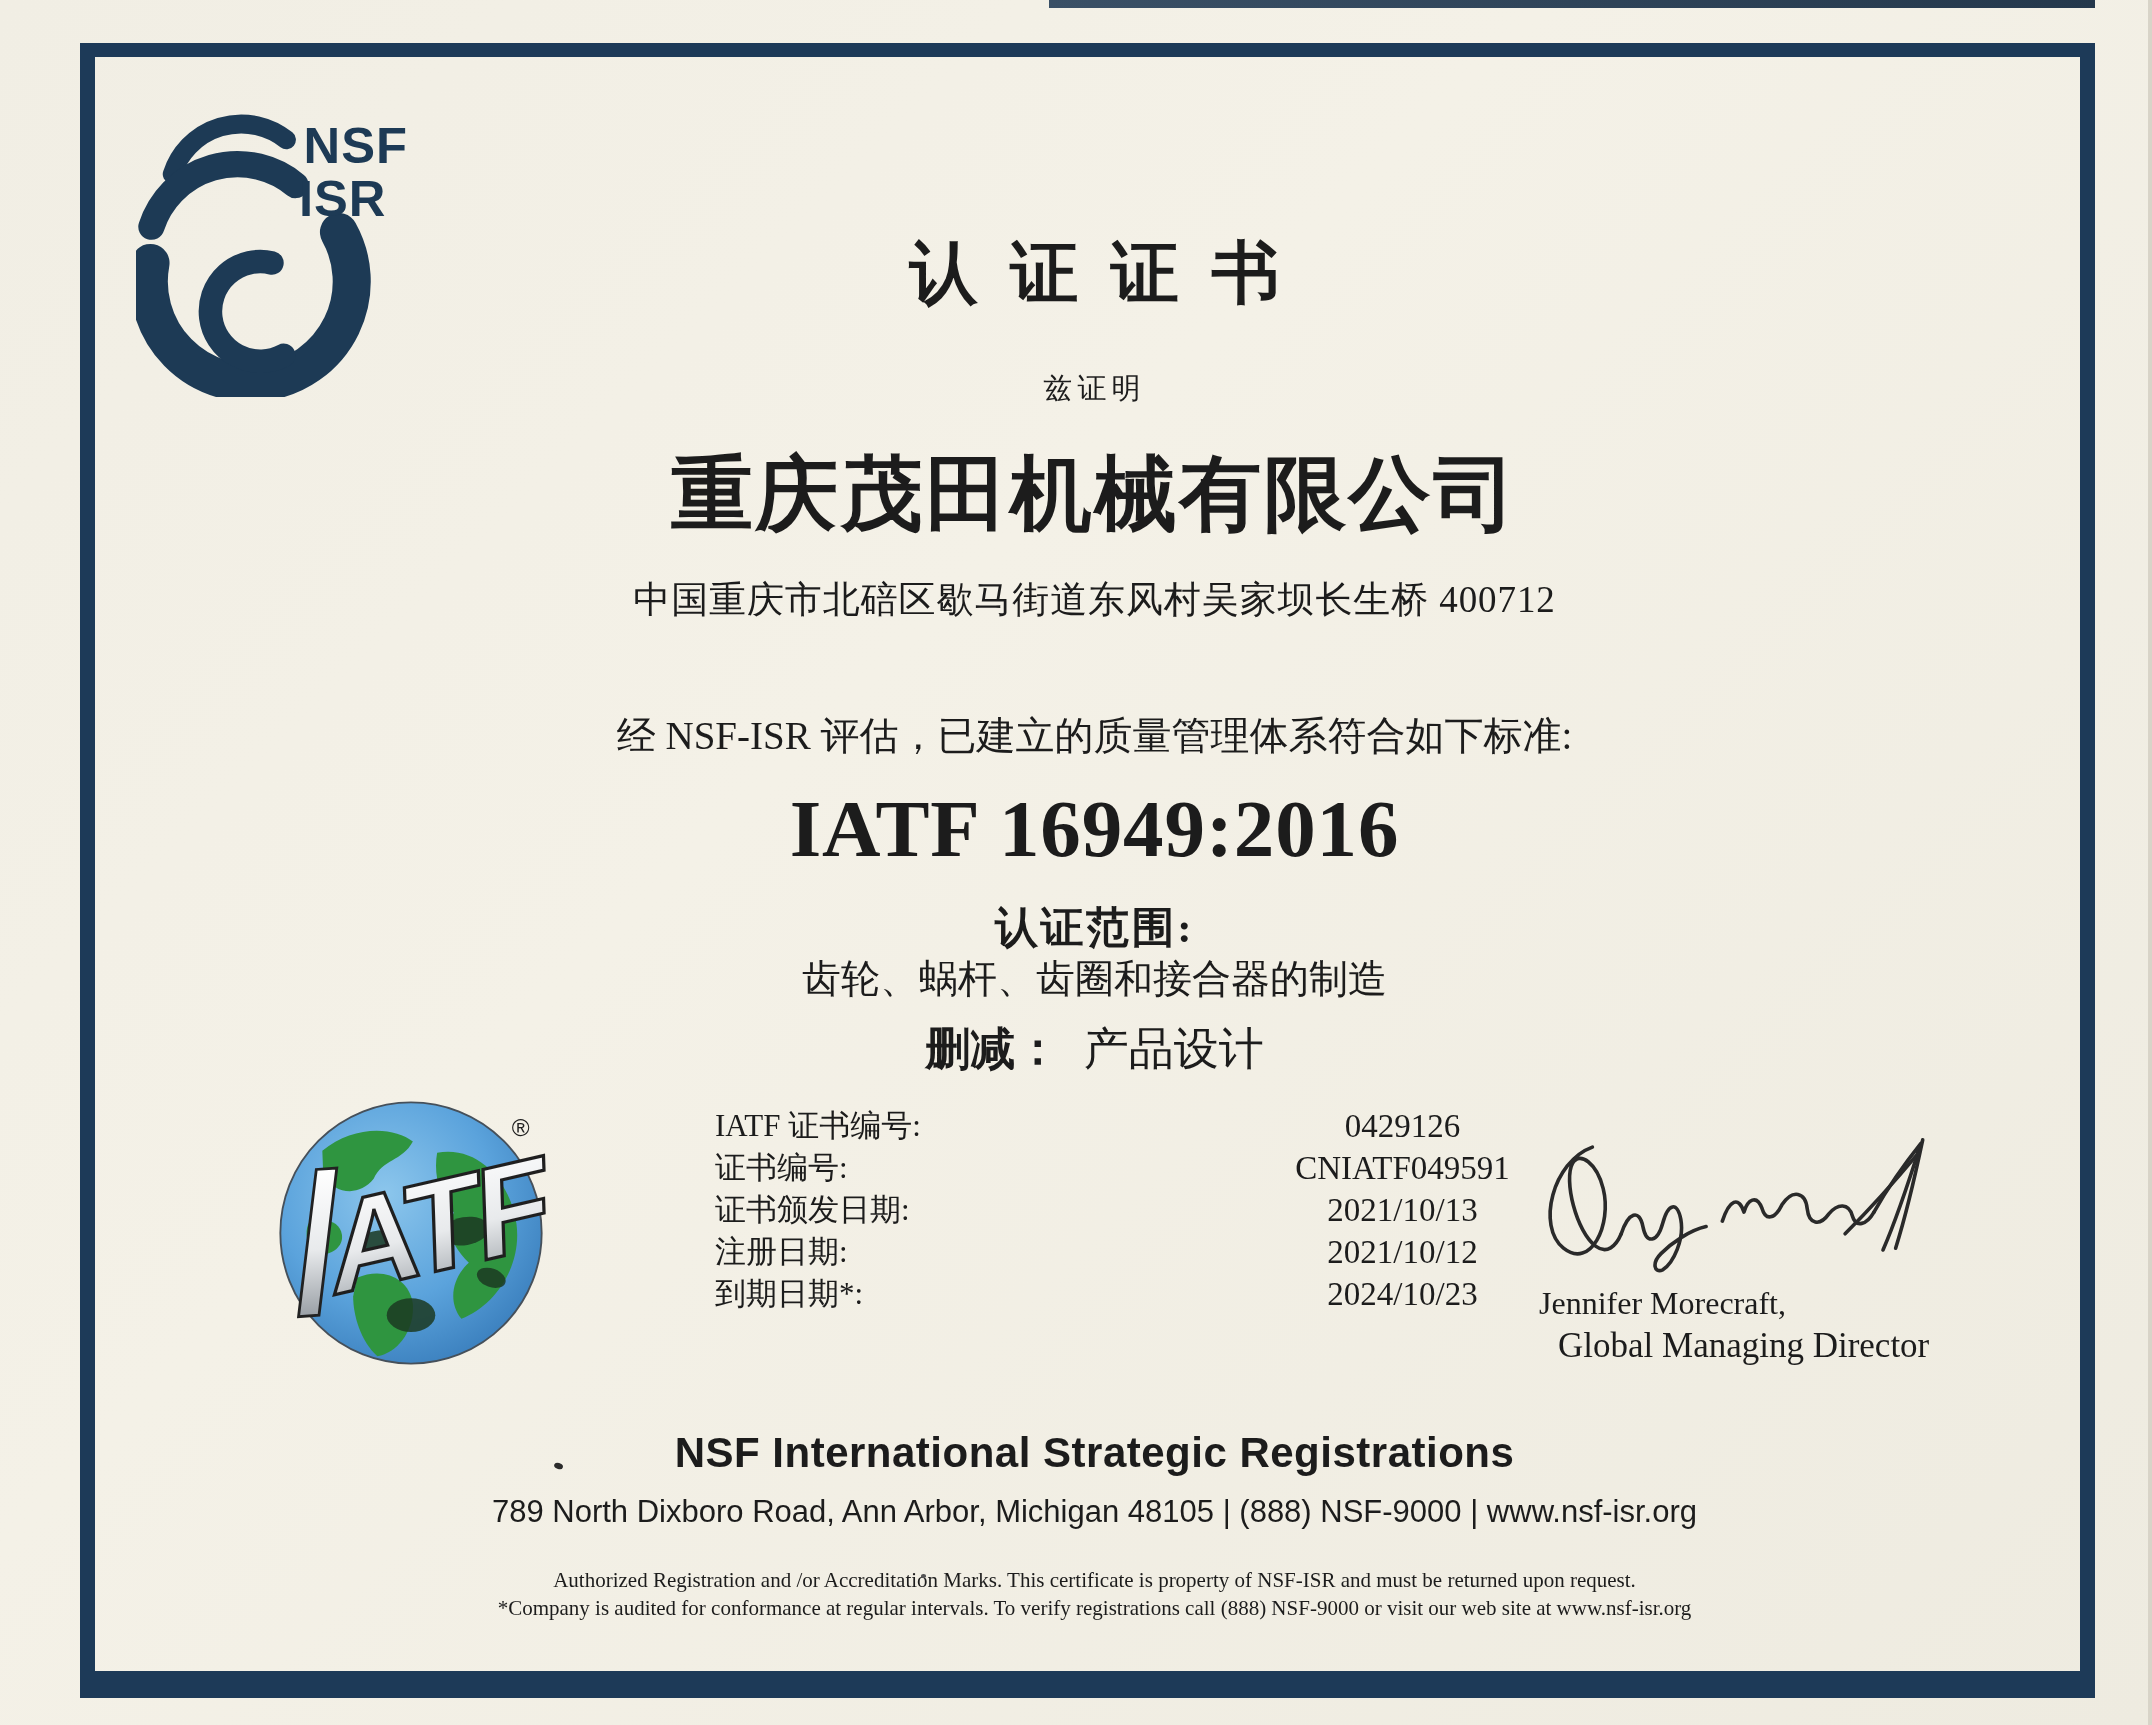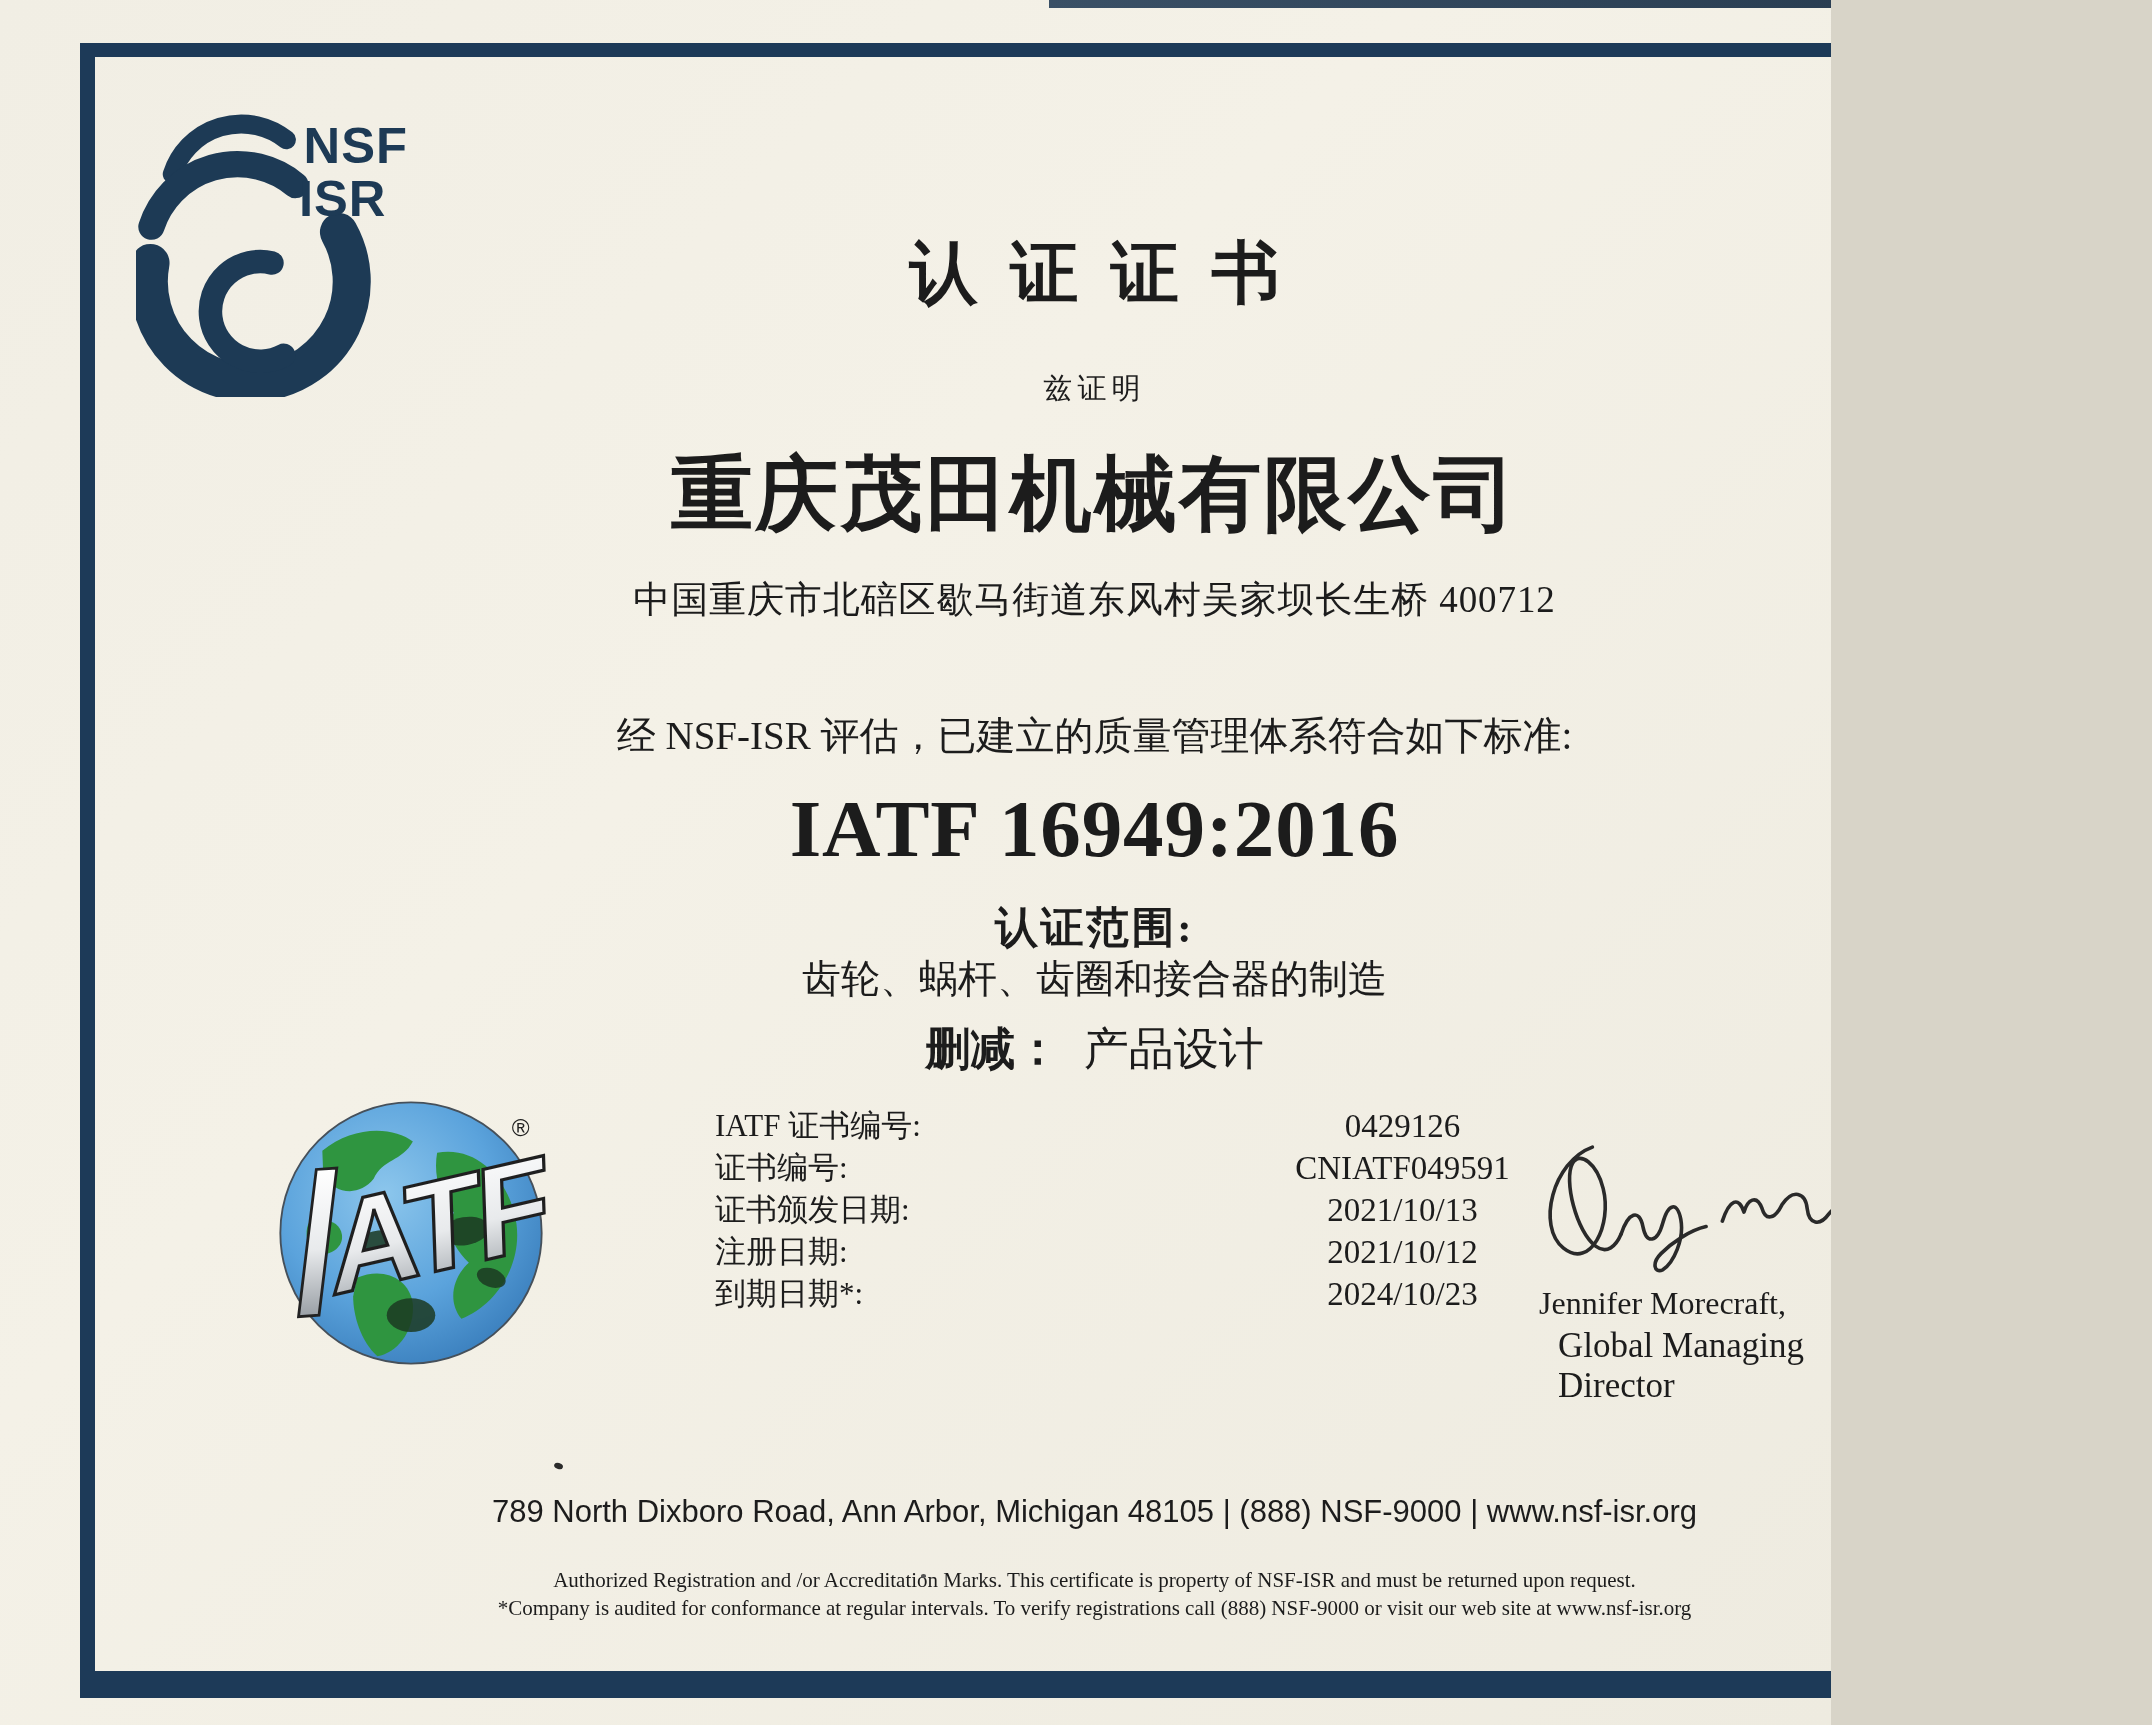--- a/index.html
+++ b/index.html
@@ -1,18 +1,18 @@
 <!DOCTYPE html>
 <html style="font-size:14.5px"><head>
 <meta charset="utf-8">
 <style>
   html,body{margin:0;padding:0;background:#d8d4c8;}
   .page{
     position:relative;
-    width:1831px;height:1726px;
+    width:2148px;height:1726px;
     background:linear-gradient(135deg,#f1eee4 0%,#f4f1e7 40%,#eeebe0 100%);
     overflow:hidden;
     font-family:"Liberation Serif", serif;
     color:#1c1c1c;
   }
   
   .frame{
     position:absolute;left:80px;top:43px;width:2015px;height:1655px;
     box-sizing:border-box;
     border-style:solid;
@@ -160,20 +160,21 @@
         <path d="M 216 122 C 224 98 234 94 240 112 C 244 98 254 92 260 108 C 264 122 274 120 282 104 C 294 86 308 90 310 108 C 312 126 324 128 334 114 C 344 102 356 102 360 116 C 364 130 376 126 384 112"></path>
         <path d="M 384 112 C 400 84 420 56 436 36 C 424 74 408 122 394 154"></path>
         <path d="M 352 136 C 378 110 412 72 432 48"></path>
         <path d="M 438 32 C 430 70 418 120 408 152"></path>
       </g>
     </svg>
   </div>
   <div class="sig-name">Jennifer Morecraft,</div>
   <div class="sig-title">Global Managing Director</div>
 
+  <div class="centercol org">NSF International Strategic Registrations</div>
   <div class="centercol contact">789 North Dixboro Road, Ann Arbor, Michigan 48105 | (888) NSF-9000 | www.nsf-isr.org</div>
   <div class="centercol fineprint1">Authorized Registration and /or Accreditation Marks. This certificate is property of NSF-ISR and must be returned upon request.</div>
   <div class="centercol fineprint2">*Company is audited for conformance at regular intervals. To verify registrations call (888) NSF-9000 or visit our web site at www.nsf-isr.org</div>
 
   <div class="speck1"></div>
   <div class="speck2"></div>
 
 </div>
 
 

